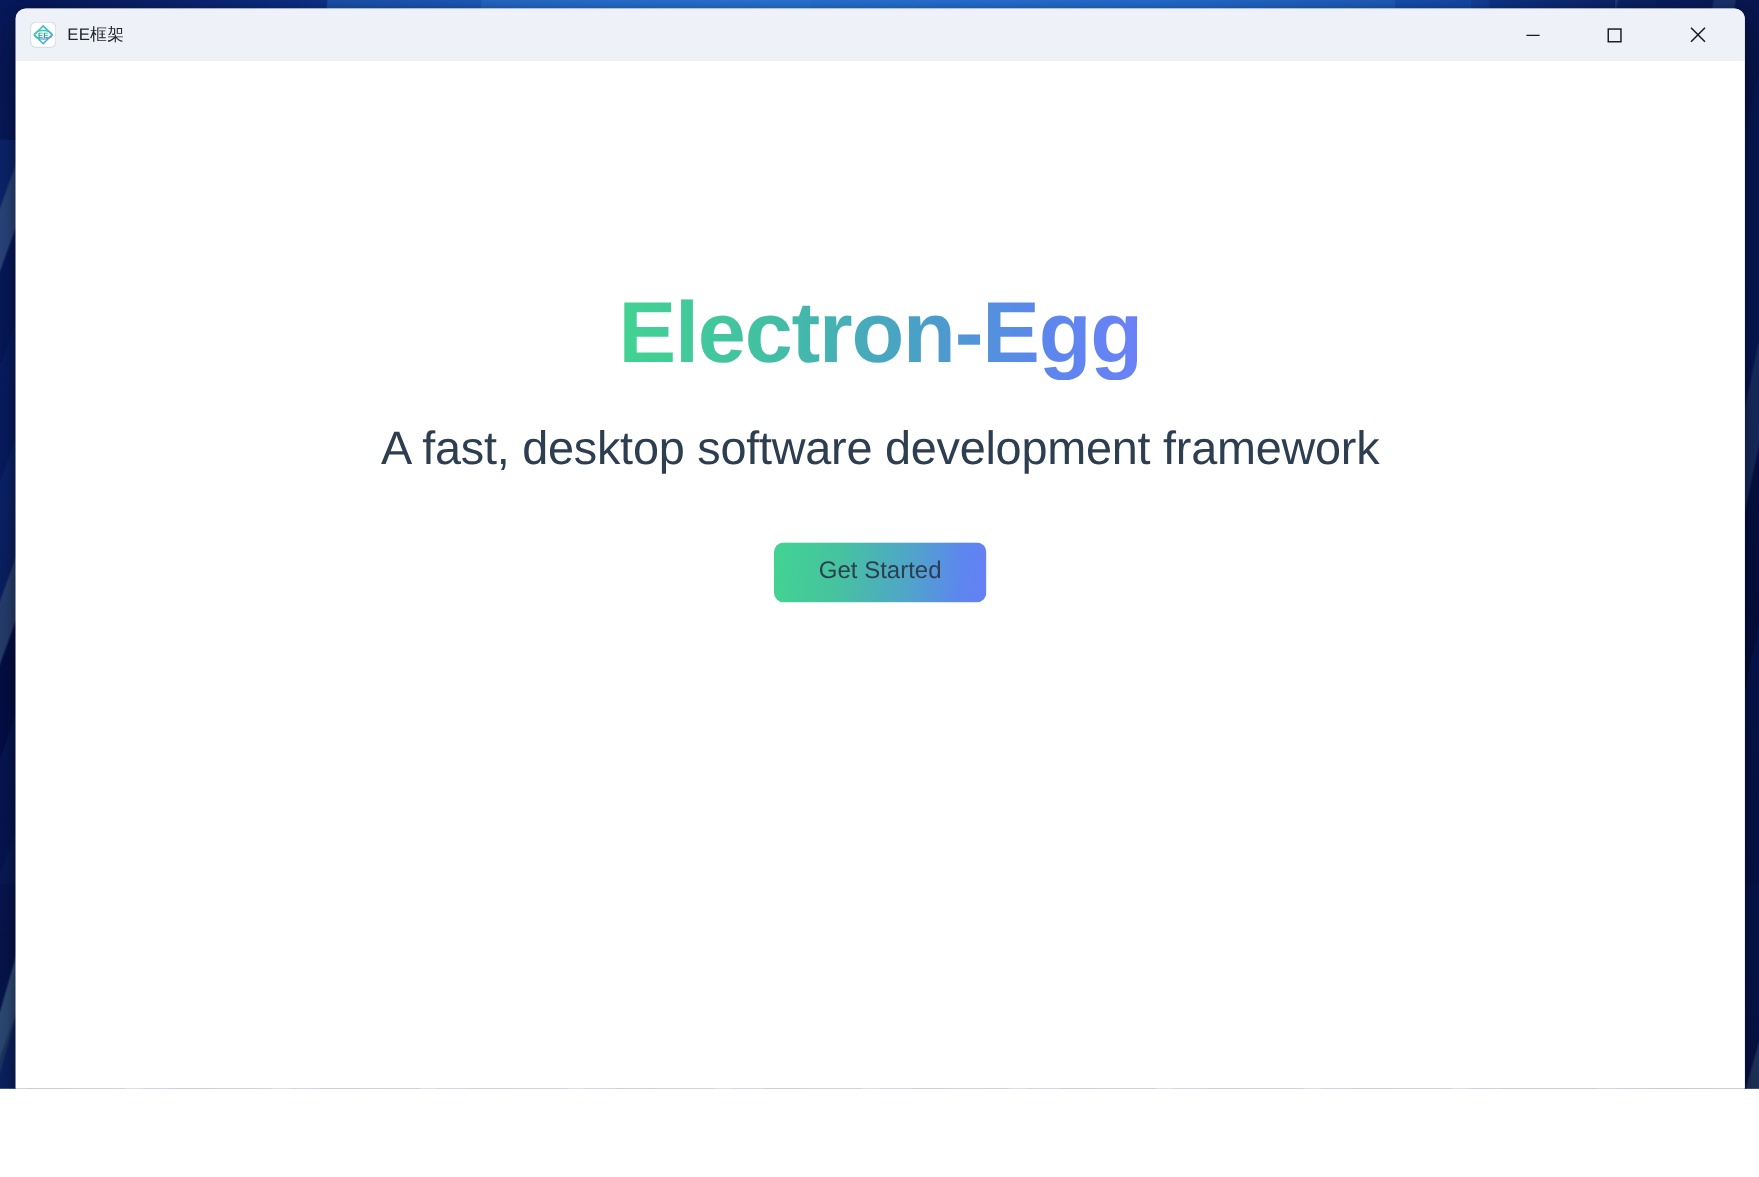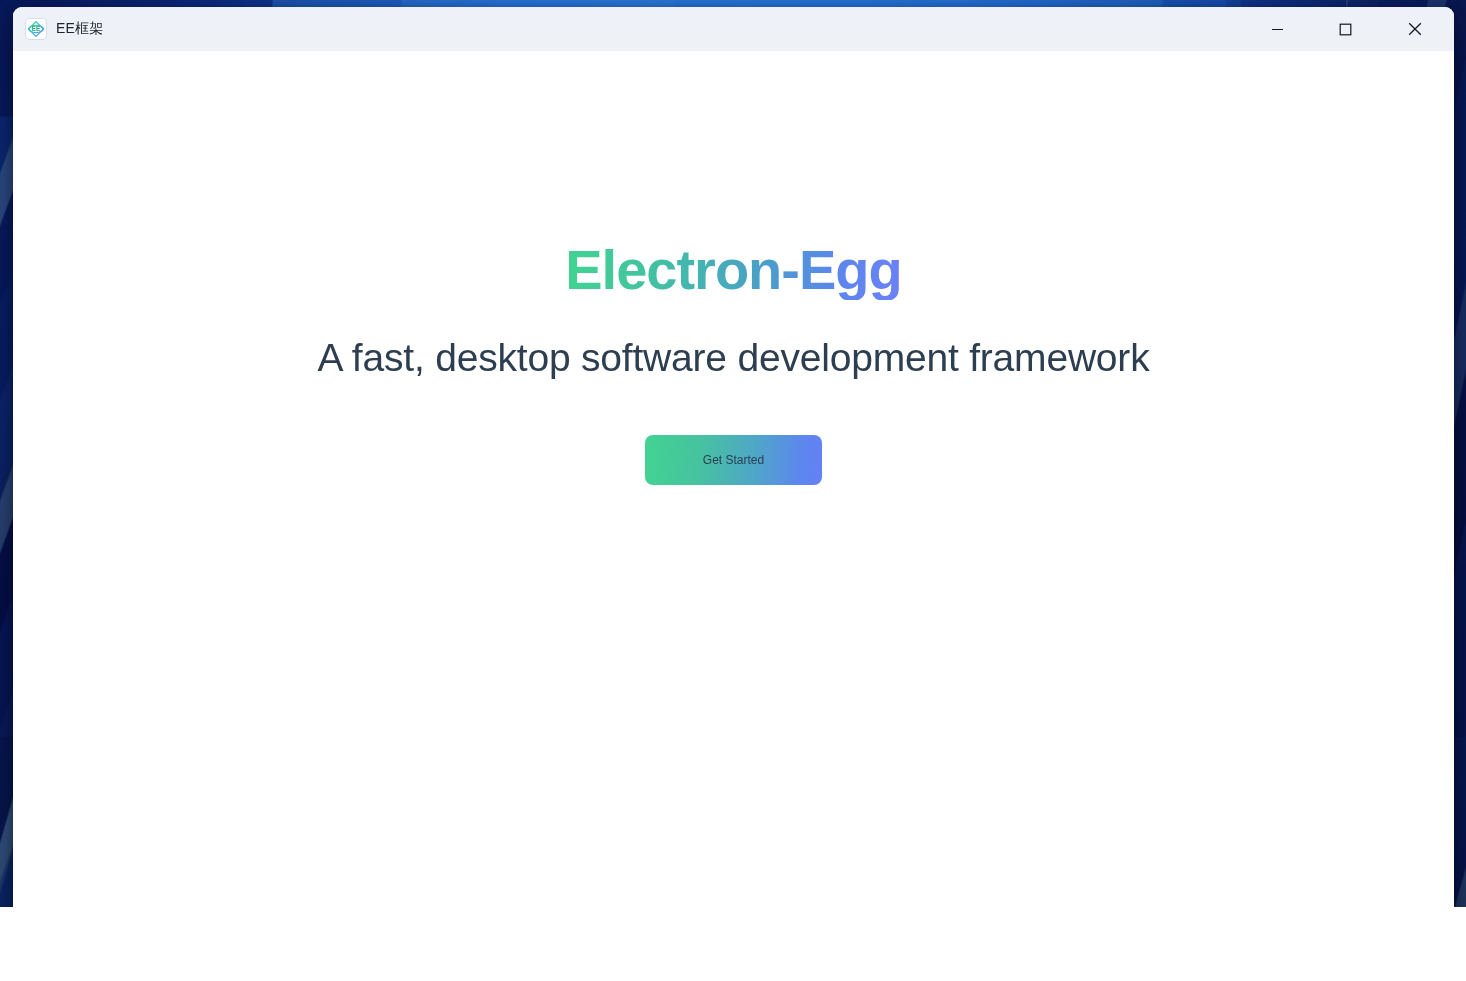--- a/index.html
+++ b/index.html
@@ -171,21 +171,21 @@
   #hero {
     position: absolute;
     left: 0;
     right: 0;
     top: 190px;
     display: flex;
     flex-direction: column;
     align-items: center;
   }
   #hero-title {
-    font-size: 56px;
+    font-size: 72px;
     font-weight: 700;
     line-height: 1.05;
     letter-spacing: -1px;
     margin: 0;
     background-image: linear-gradient(90deg, #42d392 0%, #42c0a3 28%, #4a9fc8 58%, #5b87ec 80%, #6b81f7 100%);
     -webkit-background-clip: text;
     background-clip: text;
     color: transparent;
     -webkit-text-fill-color: transparent;
   }
@@ -197,21 +197,21 @@
     letter-spacing: -.2px;
   }
   #get-started-button {
     margin-top: 55px;
     width: 177px;
     height: 50px;
     border: none;
     border-radius: 8px;
     background-image: linear-gradient(95deg, #42d392 0%, #46c39f 30%, #4fa6c8 62%, #5d86ef 88%, #6680f6 100%);
     color: #2c3e50;
-    font-size: 12px;
+    font-size: 20px;
     font-family: "Liberation Sans", sans-serif;
     cursor: pointer;
     display: flex;
     align-items: center;
     justify-content: center;
     padding: 0;
   }
 </style>
 </head>
 <body>

